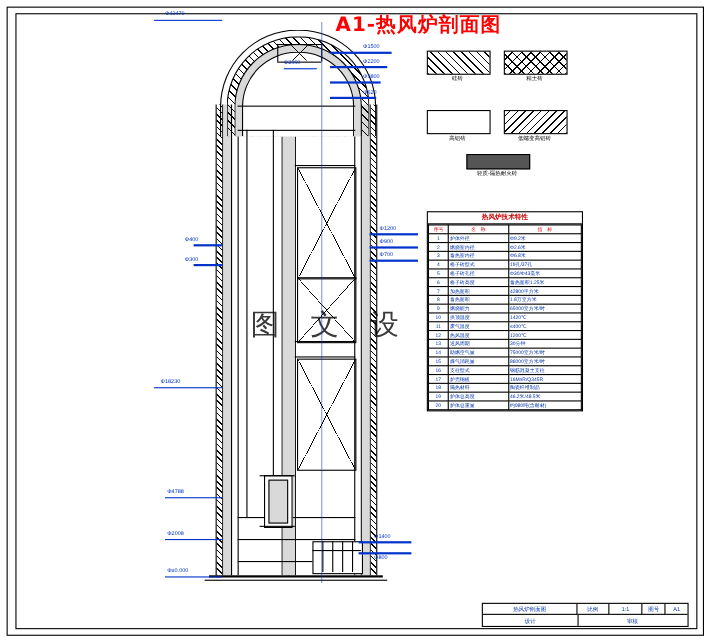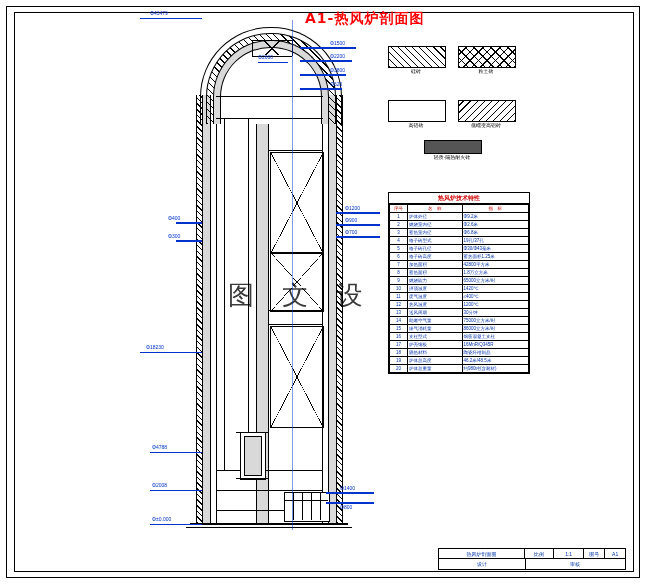--- a/index.html
+++ b/index.html
@@ -6,21 +6,21 @@
   body{width:646px;height:584px;position:relative;overflow:hidden;
        font-family:"Liberation Sans","DejaVu Sans",sans-serif;}
 
   
   #sheet{position:absolute;left:0;top:0;width:646px;height:584px;background:#fff;}
   .frame-outer{position:absolute;left:6px;top:6px;width:632px;height:570px;border:1px solid #000;}
   .frame-inner{position:absolute;left:14px;top:12px;width:618px;height:558px;border:1px solid #000;}
 
   
   #main-title{position:absolute;left:305px;top:10px;width:250px;
-    color:#ff0000;font-size:14px;font-weight:bold;letter-spacing:1px;
+    color:#ff0000;font-size:18px;font-weight:bold;letter-spacing:1px;
     font-family:"DejaVu Sans","Liberation Sans",sans-serif;}
 
   
   #watermark{position:absolute;left:228px;top:278px;font-size:26px;color:#3a3a3a;
      letter-spacing:10px;font-family:"DejaVu Serif","Liberation Serif",serif;}
 
   
   .ln{position:absolute;background:#000;}
   .lnb{position:absolute;background:#0033cc;}
   .vt{width:1px;}

